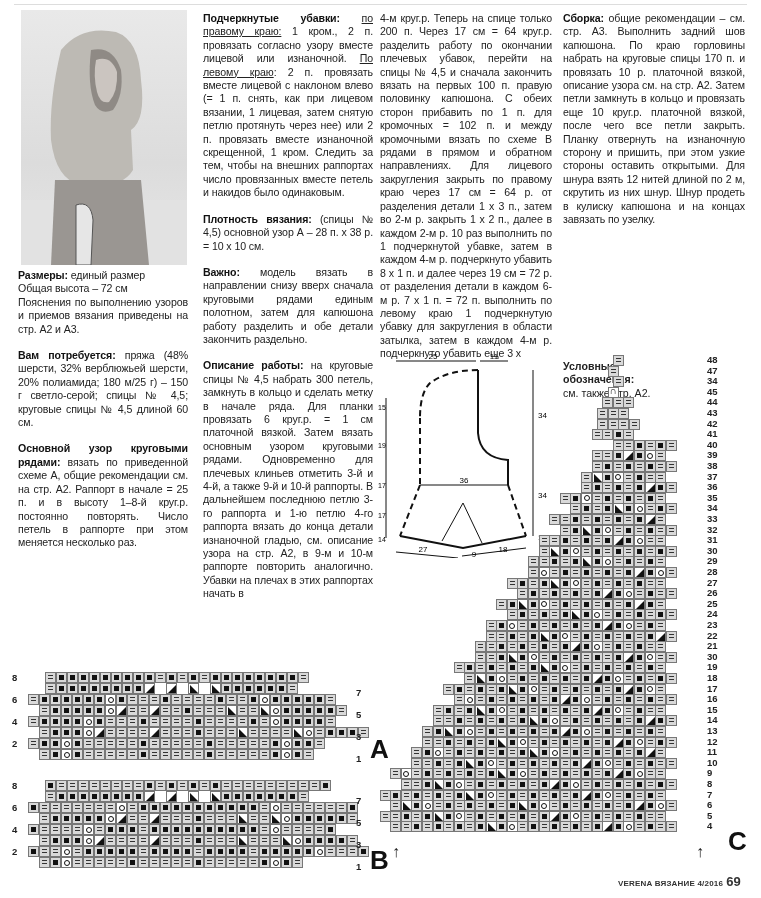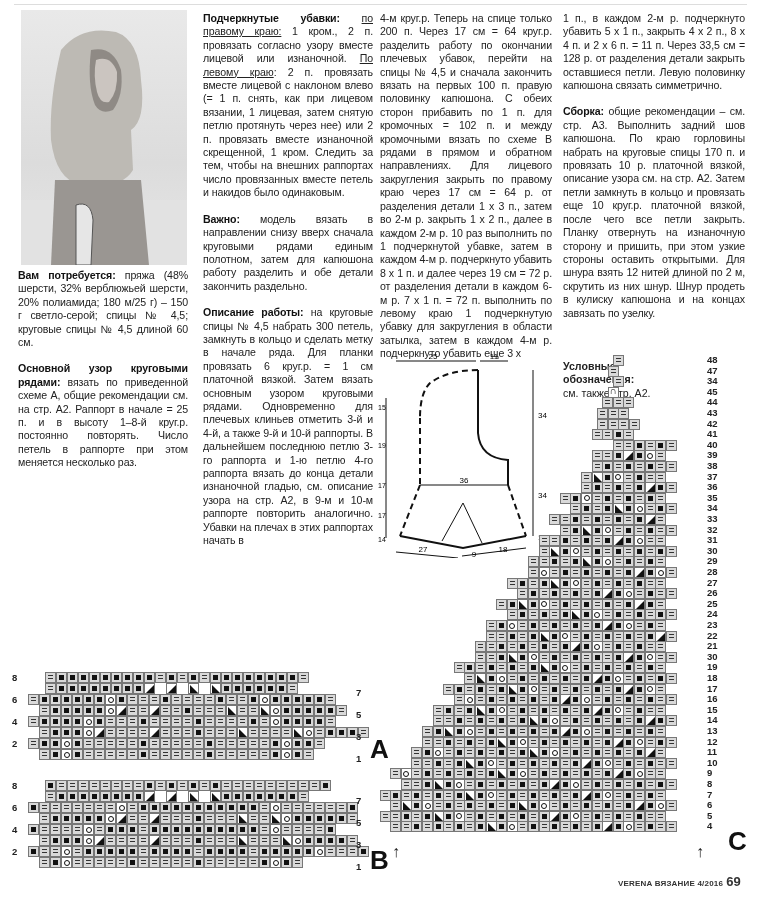--- a/index.html
+++ b/index.html
@@ -47,36 +47,41 @@
     <path d="M40 40 Q60 15 95 22 Q118 30 120 70 Q125 110 110 120 L112 160 Q100 180 60 175 Q35 170 30 130 Q28 90 40 40Z" fill="#bdbab4"></path>
     <path d="M70 40 Q92 35 100 60 Q103 85 92 100 Q80 105 74 95 Q66 75 70 40Z" fill="#8f8a85"></path>
     <path d="M75 50 Q90 45 96 62 Q97 82 88 92 Q79 94 76 82 Q72 66 75 50Z" fill="#cbc5c0"></path>
     <path d="M34 170 L120 170 L128 255 L30 255 Z" fill="#9a9692"></path>
     <path d="M55 195 Q70 190 72 210 L70 255 L55 255 Z" fill="#e6e6e6"></path>
     <path d="M55 195 Q70 190 72 210 L70 255 L55 255 Z" fill="none" stroke="#555" stroke-width="1"></path>
   </svg>
 </div>
 
 <div class="col" id="c1">
+  <p style="margin-bottom:13px">
+    <b>Размеры:</b><span> единый размер</span><br>
+    <span>Общая высота – 72 см</span><br>
+    <span>Пояснения по выполнению узоров и приемов вязания приведены на стр. А2 и А3.</span>
+  </p>
   <p><b>Вам потребуется:</b><span> пряжа (48% шерсти, 32% верблюжьей шерсти, 20% полиамида; 180 м/25 г) – 150 г светло-серой; спицы № 4,5; круговые спицы № 4,5 длиной 60 см.</span></p>
   <p><b>Основной узор круговыми рядами:</b><span> вязать по приведенной схеме А, общие рекомендации см. на стр. А2. Раппорт в начале = 25 п. и в высоту 1–8-й круг.р. постоянно повторять. Число петель в раппорте при этом меняется несколько раз.</span></p>
 </div>
 
 <div class="col" id="c2">
   <p><b>Подчеркнутые убавки:</b> <u>по правому краю:</u><span> 1 кром., 2 п. провязать согласно узору вместе лицевой или изнаночной. </span><u>По левому краю</u><span>: 2 п. провязать вместе лицевой с наклоном влево (= 1 п. снять, как при лицевом вязании, 1 лицевая, затем снятую петлю протянуть через нее) или 2 п. провязать вместе изнаночной скрещенной, 1 кром. Следить за тем, чтобы на внешних раппортах число провязанных вместе петель и накидов было одинаковым.</span></p>
+  <p><b>Плотность вязания:</b><span> (спицы № 4,5) основной узор А – 28 п. х 38 р. = 10 х 10 см.</span></p>
   <p><b>Важно:</b><span> модель вязать в направлении снизу вверх сначала круговыми рядами единым полотном, затем для капюшона работу разделить и обе детали закончить раздельно.</span></p>
   <p><b>Описание работы:</b><span> на круговые спицы № 4,5 набрать 300 петель, замкнуть в кольцо и сделать метку в начале ряда. Для планки провязать 6 круг.р. = 1 см платочной вязкой. Затем вязать основным узором круговыми рядами. Одновременно для плечевых клиньев отметить 3-й и 4-й, а также 9-й и 10-й раппорты. В дальнейшем последнюю петлю 3-го раппорта и 1-ю петлю 4-го раппорта вязать до конца детали изнаночной гладью, см. описание узора на стр. А2, в 9-м и 10-м раппорте повторить аналогично. Убавки на плечах в этих раппортах начать в</span></p>
 </div>
 
 <div class="col" id="c3">
   <p>4-м круг.р. Теперь на спице только 200 п. Через 17 см = 64 круг.р. разделить работу по окончании плечевых убавок, перейти на спицы № 4,5 и сначала закончить вязать на первых 100 п. правую половинку капюшона. С обеих сторон прибавить по 1 п. для кромочных = 102 п. и между кромочными вязать по схеме В рядами в прямом и обратном направлениях. Для лицевого закругления закрыть по правому краю через 17 см = 64 р. от разделения детали 1 х 3 п., затем во 2-м р. закрыть 1 х 2 п., далее в каждом 2-м р. 10 раз выполнить по 1 подчеркнутой убавке, затем в каждом 4-м р. подчеркнуто убавить 8 х 1 п. и далее через 19 см = 72 р. от разделения детали в каждом 6-м р. 7 х 1 п. = 72 п. выполнить по левому краю 1 подчеркнутую убавку для закругления в области затылка, затем в каждом 4-м р. подчеркнуто убавить еще 3 х</p>
 </div>
 
 <div class="col" id="c4">
-  <p>1 п., в каждом 2-м р. подчеркнуто убавить 5 х 1 п., закрыть 4 х 2 п., 8 х 4 п. и 2 х 6 п. = 11 п. Через 33,5 см = 128 р. от разделения детали закрыть оставшиеся петли. Левую половинку капюшона связать симметрично.</p>
   <p><b>Сборка:</b><span> общие рекомендации – см. стр. А3. Выполнить задний шов капюшона. По краю горловины набрать на круговые спицы 170 п. и провязать 10 р. платочной вязкой, описание узора см. на стр. А2. Затем петли замкнуть в кольцо и провязать еще 10 круг.р. платочной вязкой, после чего все петли закрыть. Планку отвернуть на изнаночную сторону и пришить, при этом узкие стороны оставить открытыми. Для шнура взять 12 нитей длиной по 2 м, скрутить из них шнур. Шнур продеть в кулиску капюшона и на концах завязать по узелку.</span></p>
 </div>
 
 <div class="legend">
   <b>Условные обозначения:</b>
   <span>см. также стр. А2.</span>
 </div>
 
 <svg class="schematic" viewBox="0 0 175 210" width="175" height="210">
   <g stroke="#111" fill="none" stroke-width="2">

